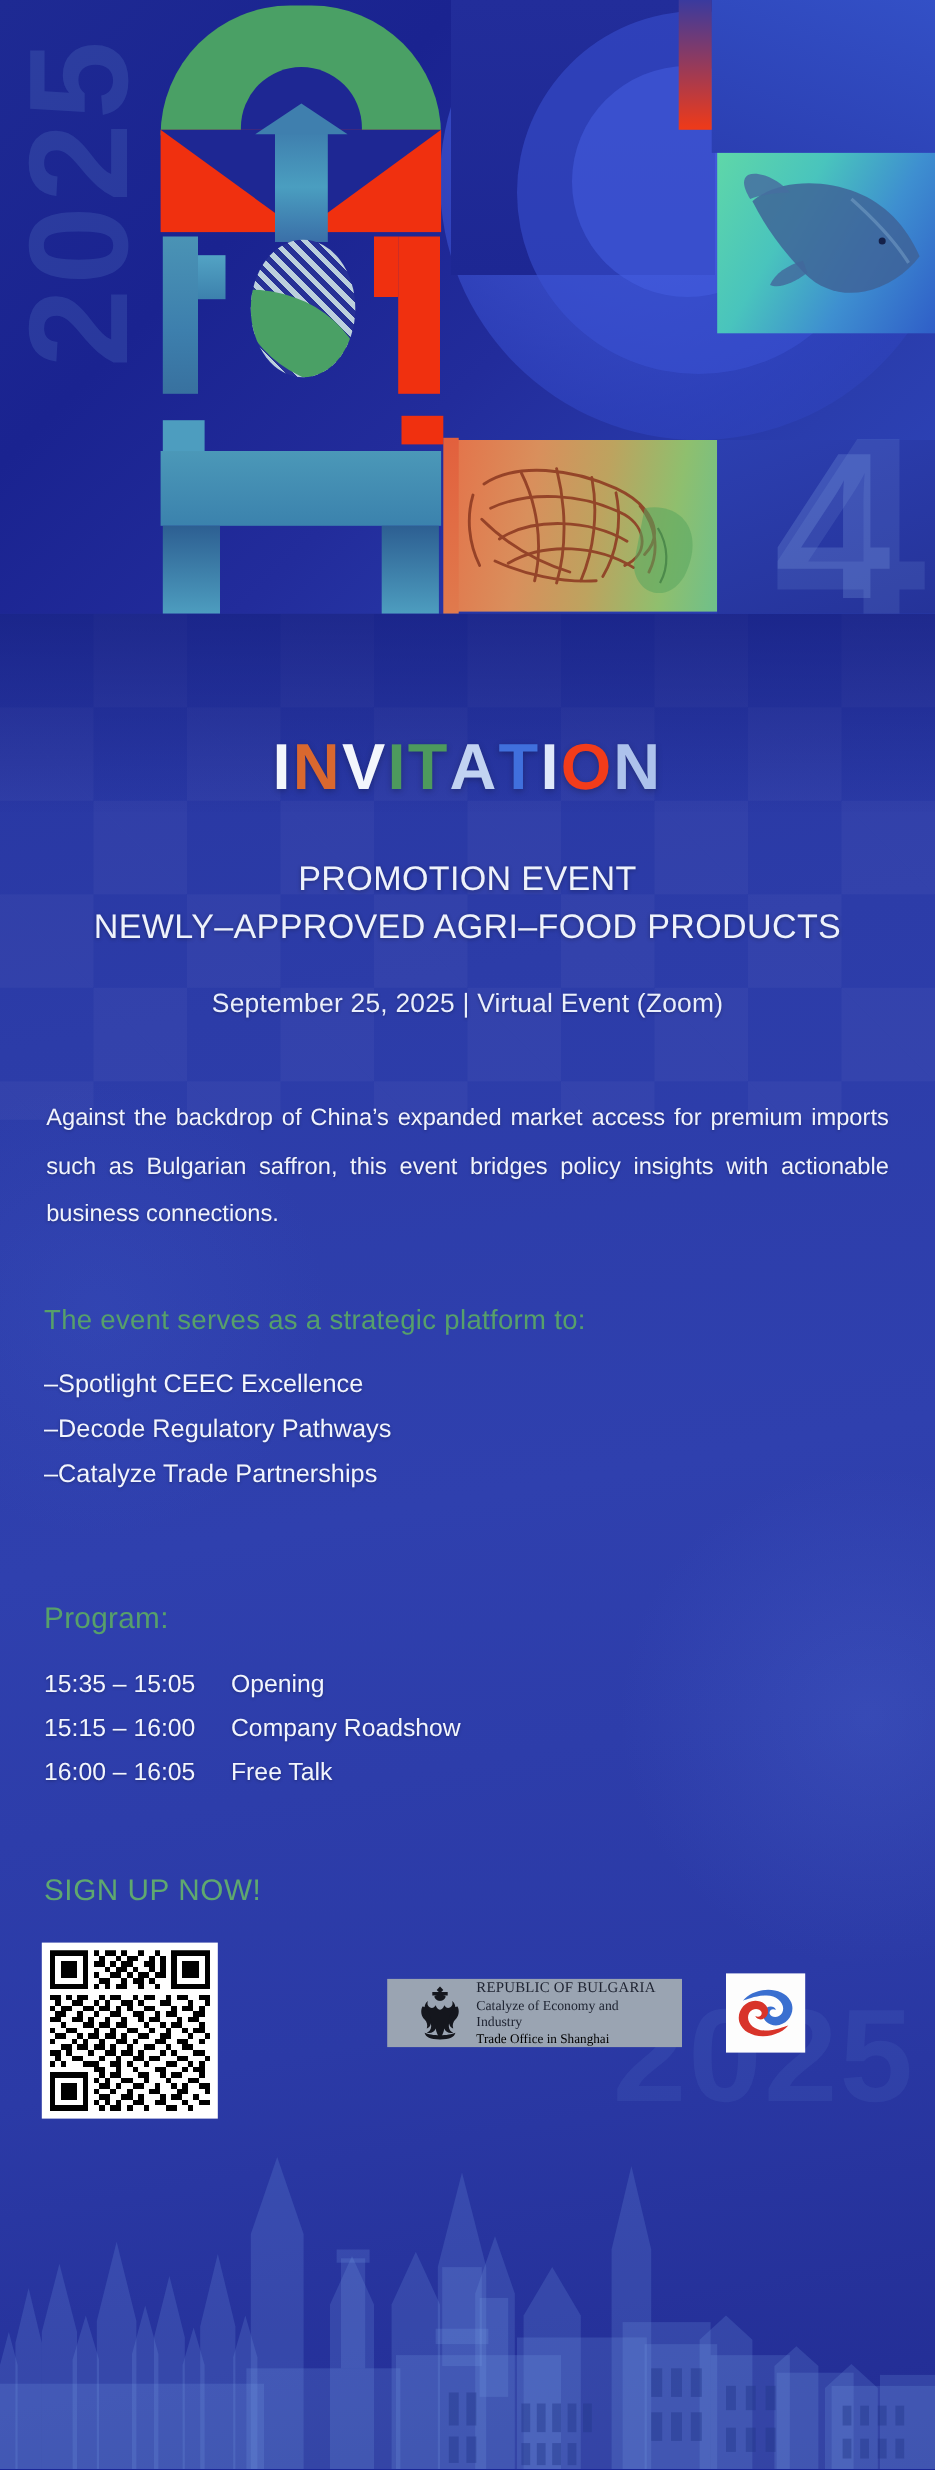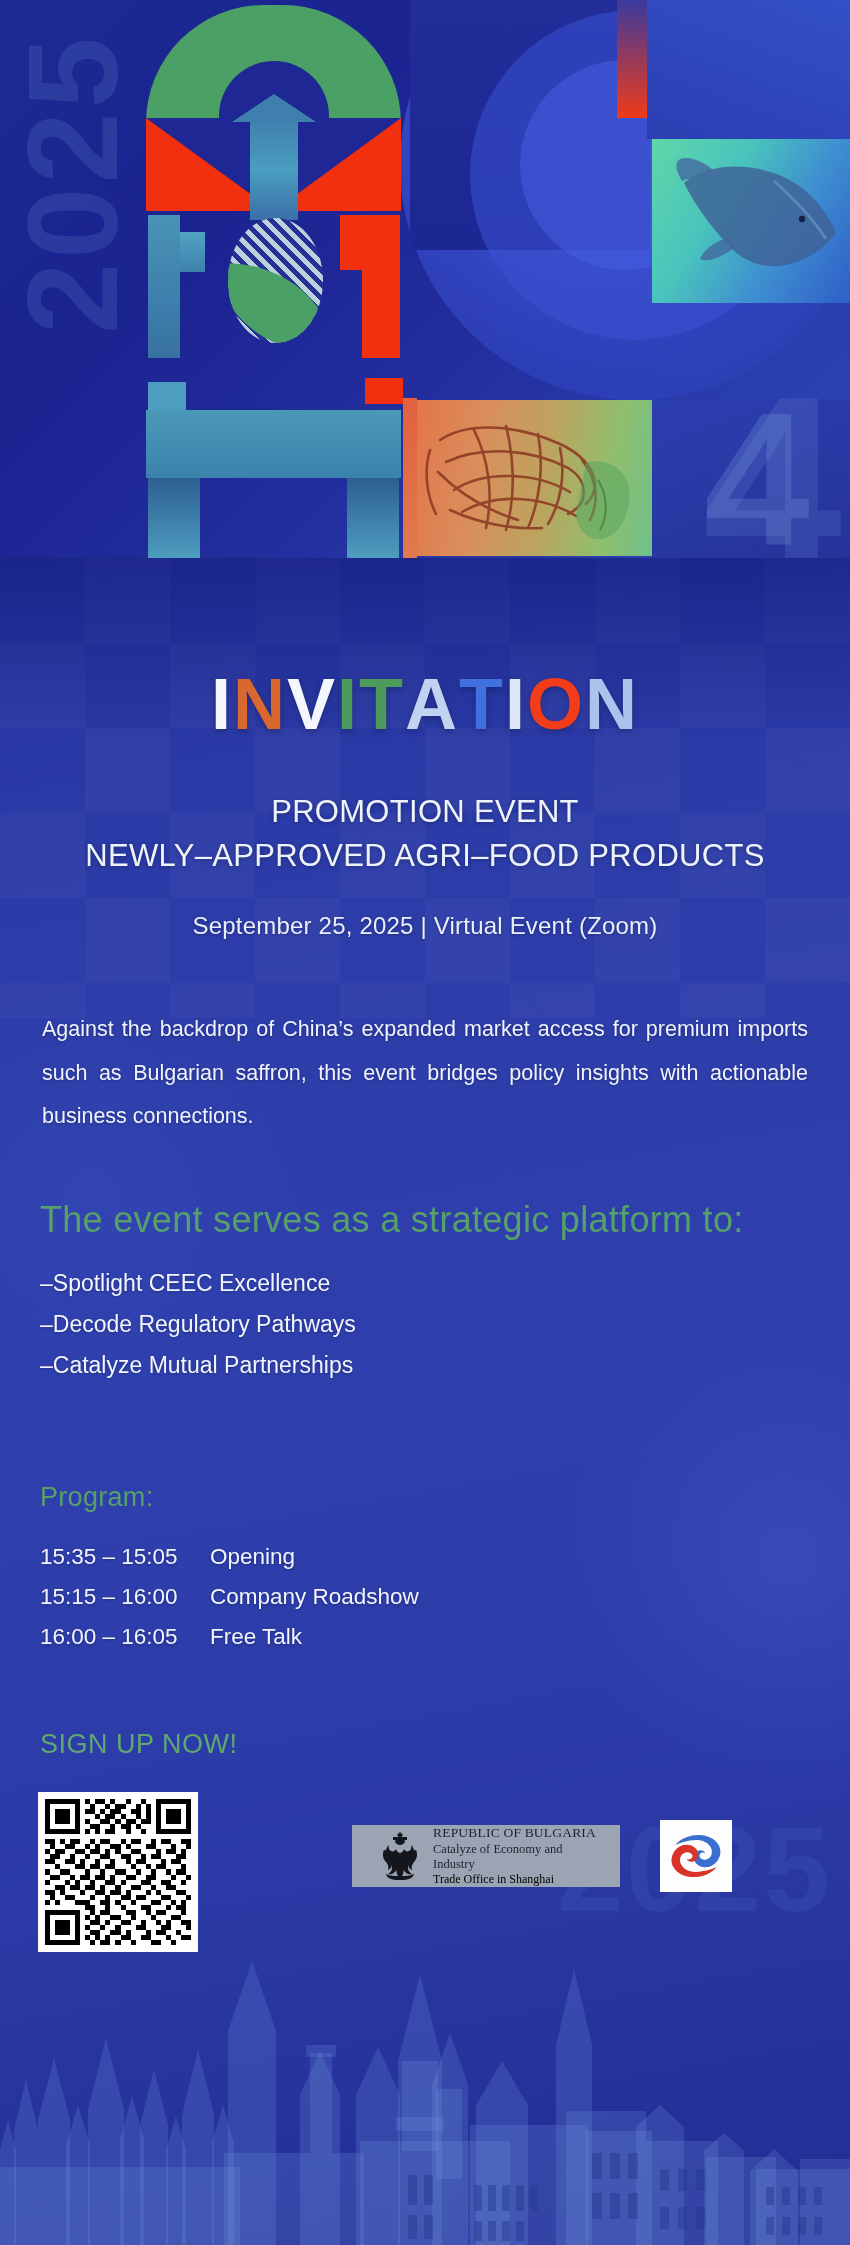--- a/index.html
+++ b/index.html
@@ -204,21 +204,21 @@
     font-size:120px; font-weight:bold; letter-spacing:2px;
     color:rgba(120,160,230,0.10);
     pointer-events:none; user-select:none;
   }
 
   
   .content { position:absolute; left:0; top:558px; width:850px; }
 
   .title {
     text-align:center;
-    font-size:72px;
+    font-size:59px;
     font-weight:bold;
     letter-spacing:2px;
     margin-top:110px;
     line-height:1;
     text-shadow:0 2px 6px rgba(0,0,0,0.25);
   }
   .title span { display:inline-block; }
 
   .subtitle {
     text-align:center;
@@ -243,21 +243,21 @@
     color:#f0f3fc;
     font-size:21.5px;
     line-height:2.03;
     text-align:justify;
     text-justify:inter-word;
     text-shadow:0 1px 3px rgba(0,0,0,0.28);
   }
 
   .greenhead {
     margin:60px 0 0 40px;
-    font-size:36px;
+    font-size:25px;
     color:#57a06a;
     letter-spacing:0.3px;
   }
   .bullets { margin:22px 0 0 40px; }
   .bullets li {
     list-style:none;
     color:#f2f5fd;
     font-size:23px;
     line-height:1.78;
     text-shadow:0 1px 3px rgba(0,0,0,0.28);
@@ -412,21 +412,21 @@
     </div>
 
     <div class="eventline">September 25, 2025 | Virtual Event (Zoom)</div>
 
     <p class="para">Against the backdrop of China’s expanded market access for premium imports such as Bulgarian saffron, this event bridges policy insights with actionable business connections.</p>
 
     <div class="greenhead">The event serves as a strategic platform to:</div>
     <ul class="bullets" id="platform-host">
         <li>–Spotlight CEEC Excellence</li>
         <li>–Decode Regulatory Pathways</li>
-        <li>–Catalyze Mutual Partnerships</li>
+        <li>–Catalyze Trade Partnerships</li>
       </ul>
 
     <div class="program-head">Program:</div>
     <div class="program" id="program-host">
         <div class="program-row"><span class="time">15:35 – 15:05</span><span>Opening</span></div>
         <div class="program-row"><span class="time">15:15 – 16:00</span><span>Company Roadshow</span></div>
         <div class="program-row"><span class="time">16:00 – 16:05</span><span>Free Talk</span></div>
       </div>
 
     <div class="signup">SIGN UP NOW!</div>

